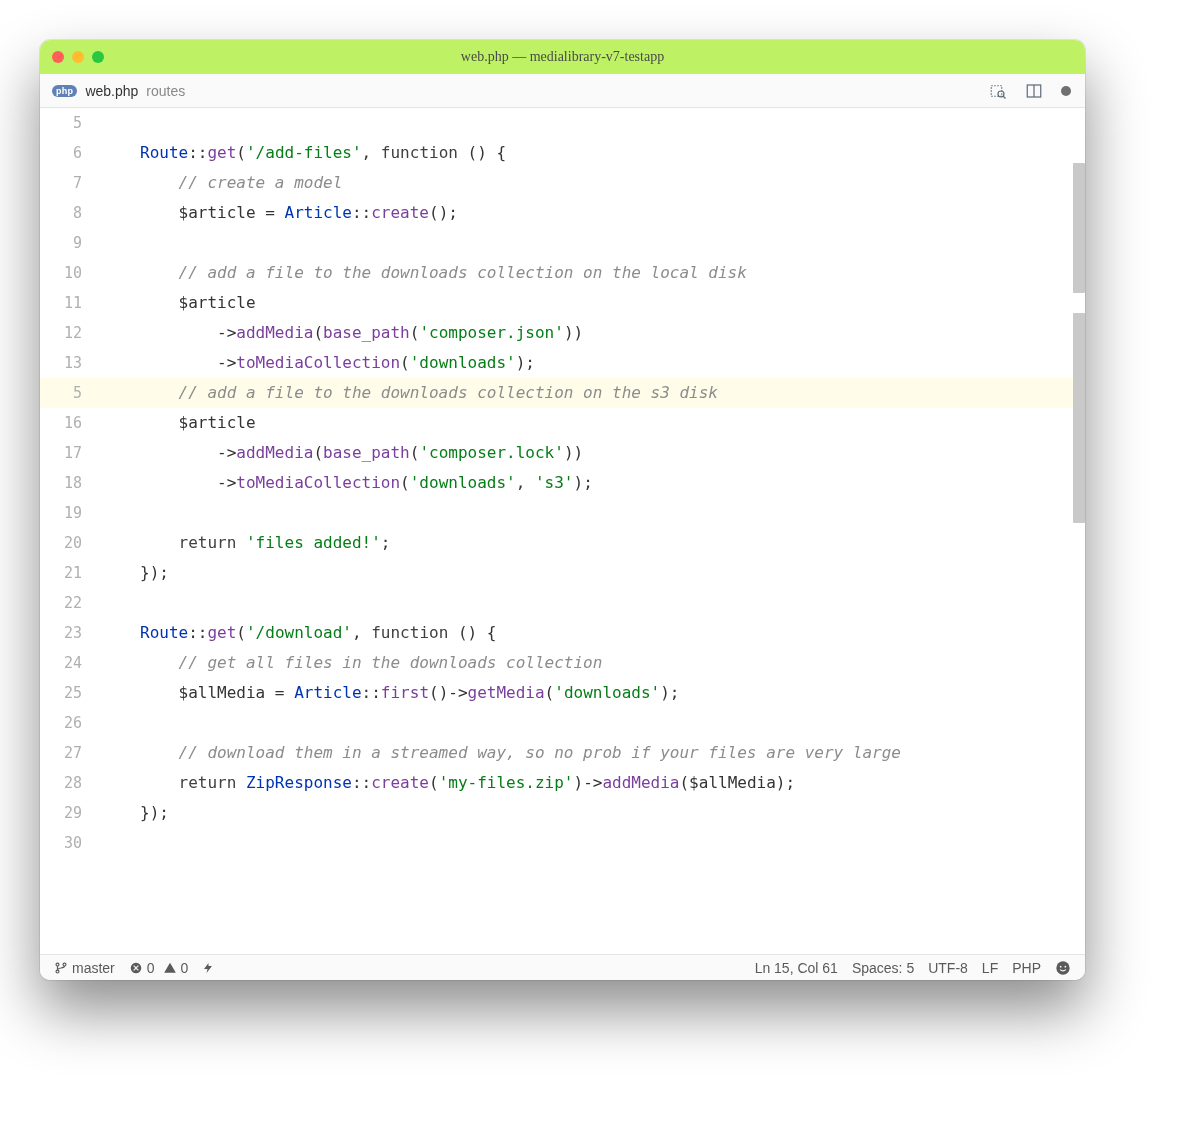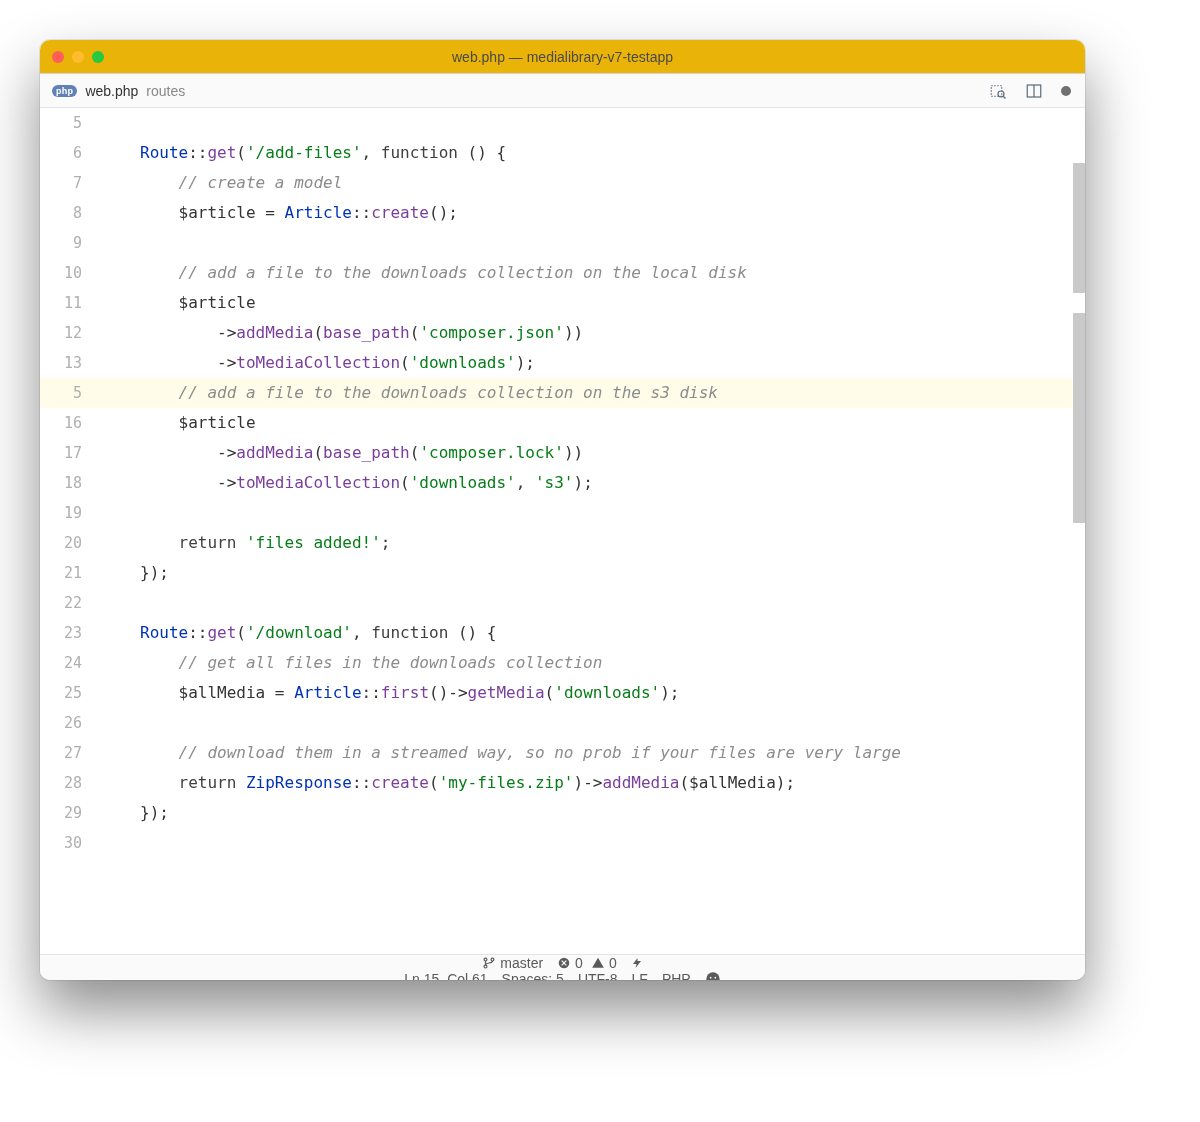--- a/index.html
+++ b/index.html
@@ -15,27 +15,28 @@
     background: #fff;
     border-radius: 10px;
     box-shadow: 0 30px 60px rgba(0,0,0,0.45), 0 0 0 1px rgba(0,0,0,0.08);
     overflow: hidden;
     display: flex;
     flex-direction: column;
     position: relative;
   }
   .titlebar {
     height: 34px;
-    background: #eab308;
+    background: #bef264;
     display: flex;
     align-items: center;
     padding: 0 12px;
     border-bottom: 1px solid #d4d4d4;
     flex-shrink: 0;
     position: relative;
+    font-family: Liberation Serif, serif;
   }
   .traffic-lights { display: flex; gap: 8px; }
   .traffic-light { width: 12px; height: 12px; border-radius: 50%; }
   .tl-close { background: #ff5f57; }
   .tl-min { background: #febc2e; }
   .tl-max { background: #28c840; }
   .title {
     position: absolute;
     left: 0; right: 0;
     text-align: center;
@@ -129,21 +130,20 @@
     height: 26px;
     border-top: 1px solid #e4e4e4;
     background: #fafafa;
     display: flex;
     align-items: center;
     font-size: 14px;
     color: #5a5a5a;
     padding: 0 14px;
     justify-content: space-between;
     flex-shrink: 0;
-    flex-direction: column;
   }
   .status-left, .status-right { display: flex; align-items: center; gap: 14px; }
   .status-left .seg, .status-right .seg { display: flex; align-items: center; gap: 4px; }
   .ico-sm { display:inline-flex; align-items:center; }
   .bolt { font-size: 14px; }
 </style>
 </head>
 <body>
 
 <div class="window">

